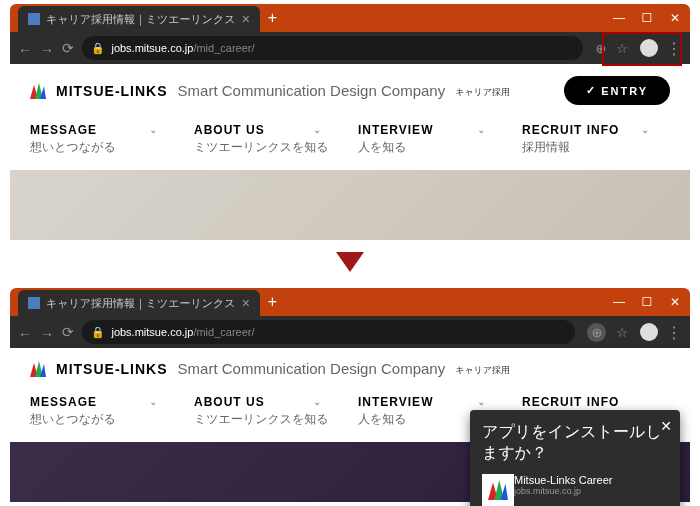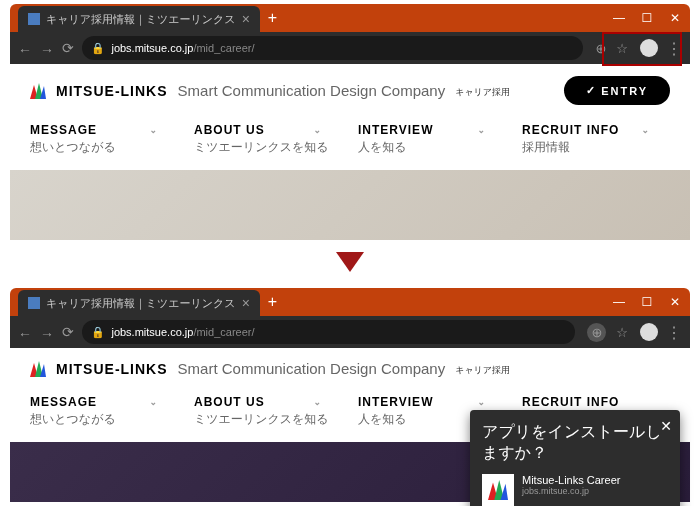--- a/index.html
+++ b/index.html
@@ -34,21 +34,21 @@
 .navitem{flex:1;padding:4px 0}
 .navtitle{font-weight:bold;font-size:12px;letter-spacing:1px;display:flex;align-items:center;gap:4px}
 .chev{font-size:9px;color:#999;margin-left:auto;margin-right:20px}
 .navsub{font-size:12px;color:#666;margin-top:2px}
 .hero{height:70px;background:linear-gradient(135deg,#d8d4cc,#c8c0b4);margin:10px -20px 0}
 .arrow{text-align:center;padding:12px 0}
 .arrow svg{width:28px;height:20px}
 .popup{position:absolute;right:10px;top:62px;background:#2d2d2d;color:#fff;border-radius:4px;padding:12px;width:210px;z-index:20;box-shadow:0 4px 12px rgba(0,0,0,0.5)}
 .popup-title{font-size:16px;margin-bottom:10px}
 .popup-close{position:absolute;right:8px;top:8px;color:#fff;font-size:14px}
-.popup-body{display:flex;gap:8px;margin-bottom:12px}
+.popup-body{display:flex;margin-bottom:12px}
 .popup-icon{width:32px;height:32px;background:#fff;display:flex;align-items:center;justify-content:center}
 .popup-name{font-size:11px}
 .popup-domain{font-size:9px;color:#999}
 .popup-btns{display:flex;gap:6px;justify-content:flex-end}
 .pbtn{font-size:10px;padding:5px 10px;border-radius:2px}
 .pbtn-primary{background:#5a9fd4;color:#fff}
 .pbtn-cancel{background:#444;color:#ddd}
 .hero2{height:60px;background:linear-gradient(135deg,#3a2d4a,#2a1d3a);margin:10px -20px 0;position:relative}
 .lamp{position:absolute;right:100px;top:10px;width:40px;height:40px;background:radial-gradient(circle,#5a4a2a,transparent)}
 </style>

